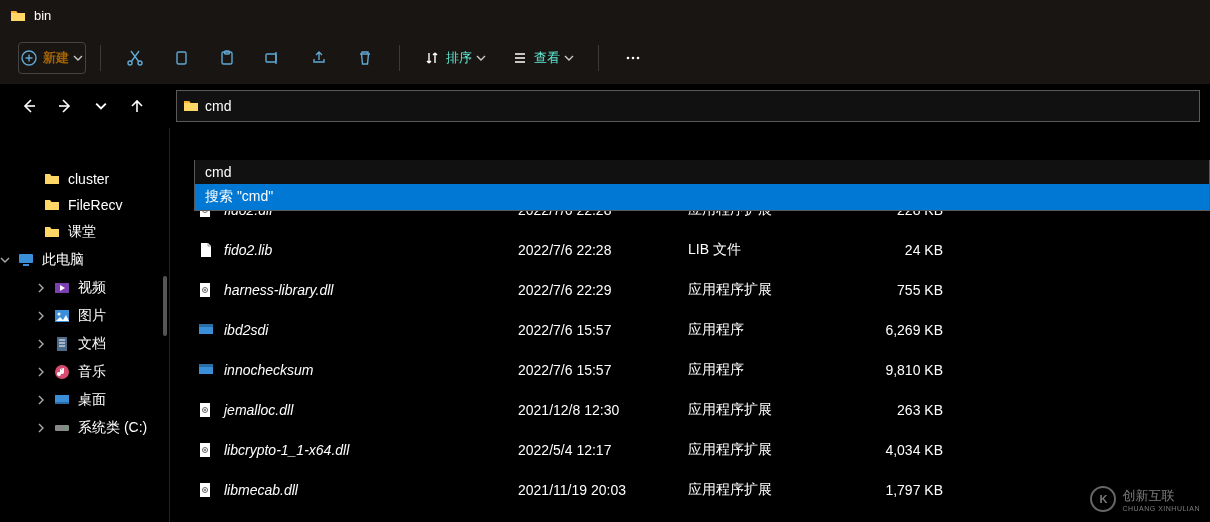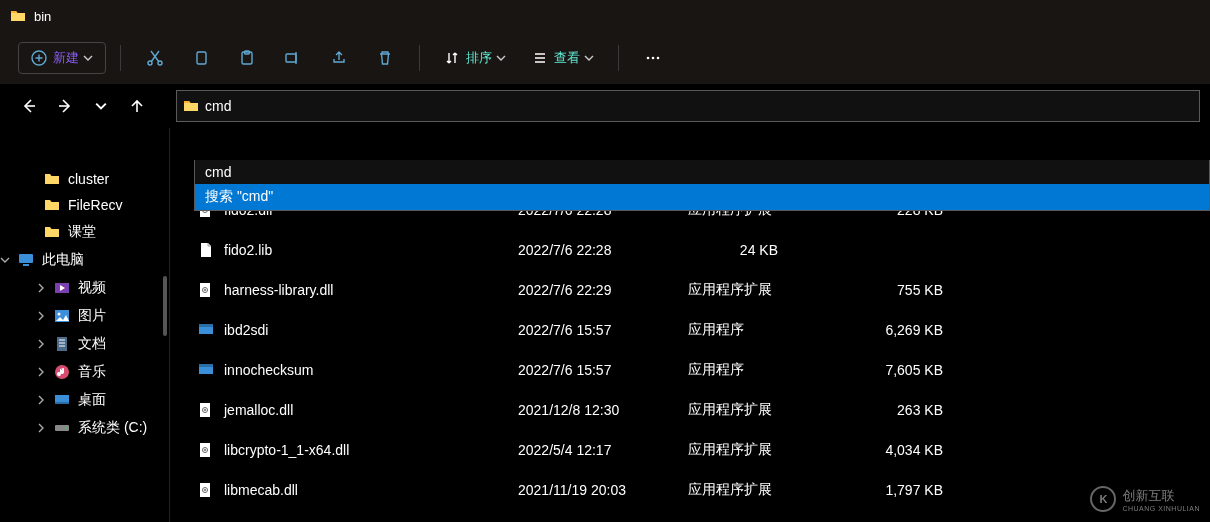--- a/index.html
+++ b/index.html
@@ -1,26 +1,26 @@
 <!DOCTYPE html>
 <html><head>
   <meta charset="utf-8">
   <style>
     * { margin: 0; padding: 0; box-sizing: border-box; font-family: "Segoe UI", "Microsoft YaHei", sans-serif; }
     body { background: #000; color: #fff; width: 1210px; height: 522px; overflow: hidden; position: relative; }
     
     
-    .title-bar { height: 32px; display: flex; align-items: center; padding: 8px 10px; background: #191512; }
+    .title-bar { height: 32px; display: flex; align-items: flex-start; padding: 8px 10px; background: #191512; }
     .title-bar .folder-icon { margin-right: 8px; }
     .title-bar .title-text { font-size: 13px; }
     
     
     .toolbar { height: 52px; display: flex; align-items: center; padding: 0 18px; background: #191512; gap: 6px; }
     .toolbar .btn { display: flex; align-items: center; justify-content: center; padding: 6px 10px; border-radius: 4px; cursor: pointer; color: #8fb8d6; }
-    .toolbar .btn-new { border: 1px solid #444; color: #8b5cf6; padding: 6px 12px; }
+    .toolbar .btn-new { border: 1px solid #444; color: #a16207; padding: 6px 2px; font-weight: bold; }
     .toolbar .btn-new span { margin-left: 6px; font-size: 13px; }
     .toolbar .sep { width: 1px; height: 26px; background: #3a3a3a; margin: 0 8px; }
     .toolbar .chev { margin-left: 4px; }
     .toolbar .icon-btn { width: 40px; height: 36px; display:flex; align-items:center; justify-content:center; }
     .toolbar .text-btn { color: #5eead4; font-size: 13px; display:flex; align-items:center; }
     .toolbar .text-btn .ic { margin-right: 6px; }
     
     
     .nav-row { height: 44px; display: flex; align-items: center; background: #000; padding: 0 10px; }
     .nav-arrows { display: flex; gap: 18px; padding: 0 10px; }
@@ -44,21 +44,21 @@
     .side-item .ic { margin-right: 8px; display:inline-flex; }
     .side-item.root { padding-left: 0; margin-top: 0; }
     .side-item.sub { padding-left: 36px; }
     .side-item .chev-l { width: 12px; color:#aaa; margin-right: 6px; }
     
     
     .file-area { flex: 1; overflow: hidden; }
     .file-table { width: 100%; }
     .file-row { display: flex; align-items: center; height: 40px; padding-left: 28px; font-size: 14px; cursor: pointer; }
     .file-row .file-icon { width: 18px; margin-right: 8px; display:inline-flex; }
-    .col-name { width: 320px; display: flex; align-items: flex-start; }
+    .col-name { width: 320px; display: flex; align-items: flex-start; font-style: italic; }
     .col-date { width: 170px; }
     .col-type { width: 165px; }
     .col-size { width: 110px; text-align: right; padding-right: 20px; }
     
     
     .watermark { position: absolute; right: 10px; bottom: 10px; opacity: 0.6; font-size: 11px; color: #ccc; display:flex; align-items:center; gap:6px; }
     .watermark .wm-circle { width: 26px; height: 26px; border: 2px solid #aaa; border-radius: 50%; display:flex; align-items:center; justify-content:center; font-size:11px; font-weight:bold;}
     
     svg { display: block; }
   </style>
@@ -346,20 +346,21 @@
           <div class="col-name">
             <span class="file-icon">
               <svg width="16" height="16" viewBox="0 0 16 16">
                 <path d="M3 1h7l3 3v11H3z" fill="#fff"></path>
                 <path d="M10 1v3h3" fill="none" stroke="#999"></path>
               </svg>
             </span>
             <span>fido2.lib</span>
           </div>
           <div class="col-date">2022/7/6 22:28</div>
+          <div class="col-type">LIB 文件</div>
           <div class="col-size">24 KB</div>
         </div>
         <div class="file-row">
           <div class="col-name">
             <span class="file-icon">
               <svg width="16" height="16" viewBox="0 0 16 16">
                 <rect x="2" y="1" width="10" height="14" fill="#fff"></rect>
                 <circle cx="7" cy="8" r="2.5" fill="none" stroke="#666"></circle>
                 <circle cx="7" cy="8" r="1" fill="#666"></circle>
               </svg>
@@ -389,21 +390,21 @@
             <span class="file-icon">
               <svg width="16" height="16" viewBox="0 0 16 16">
                 <rect x="1" y="2" width="14" height="10" fill="#3b8ed8"></rect>
                 <rect x="1" y="2" width="14" height="3" fill="#2a6da5"></rect>
               </svg>
             </span>
             <span>innochecksum</span>
           </div>
           <div class="col-date">2022/7/6 15:57</div>
           <div class="col-type">应用程序</div>
-          <div class="col-size">7,605 KB</div>
+          <div class="col-size">9,810 KB</div>
         </div>
         <div class="file-row">
           <div class="col-name">
             <span class="file-icon">
               <svg width="16" height="16" viewBox="0 0 16 16">
                 <rect x="2" y="1" width="10" height="14" fill="#fff"></rect>
                 <circle cx="7" cy="8" r="2.5" fill="none" stroke="#666"></circle>
                 <circle cx="7" cy="8" r="1" fill="#666"></circle>
               </svg>
             </span>

